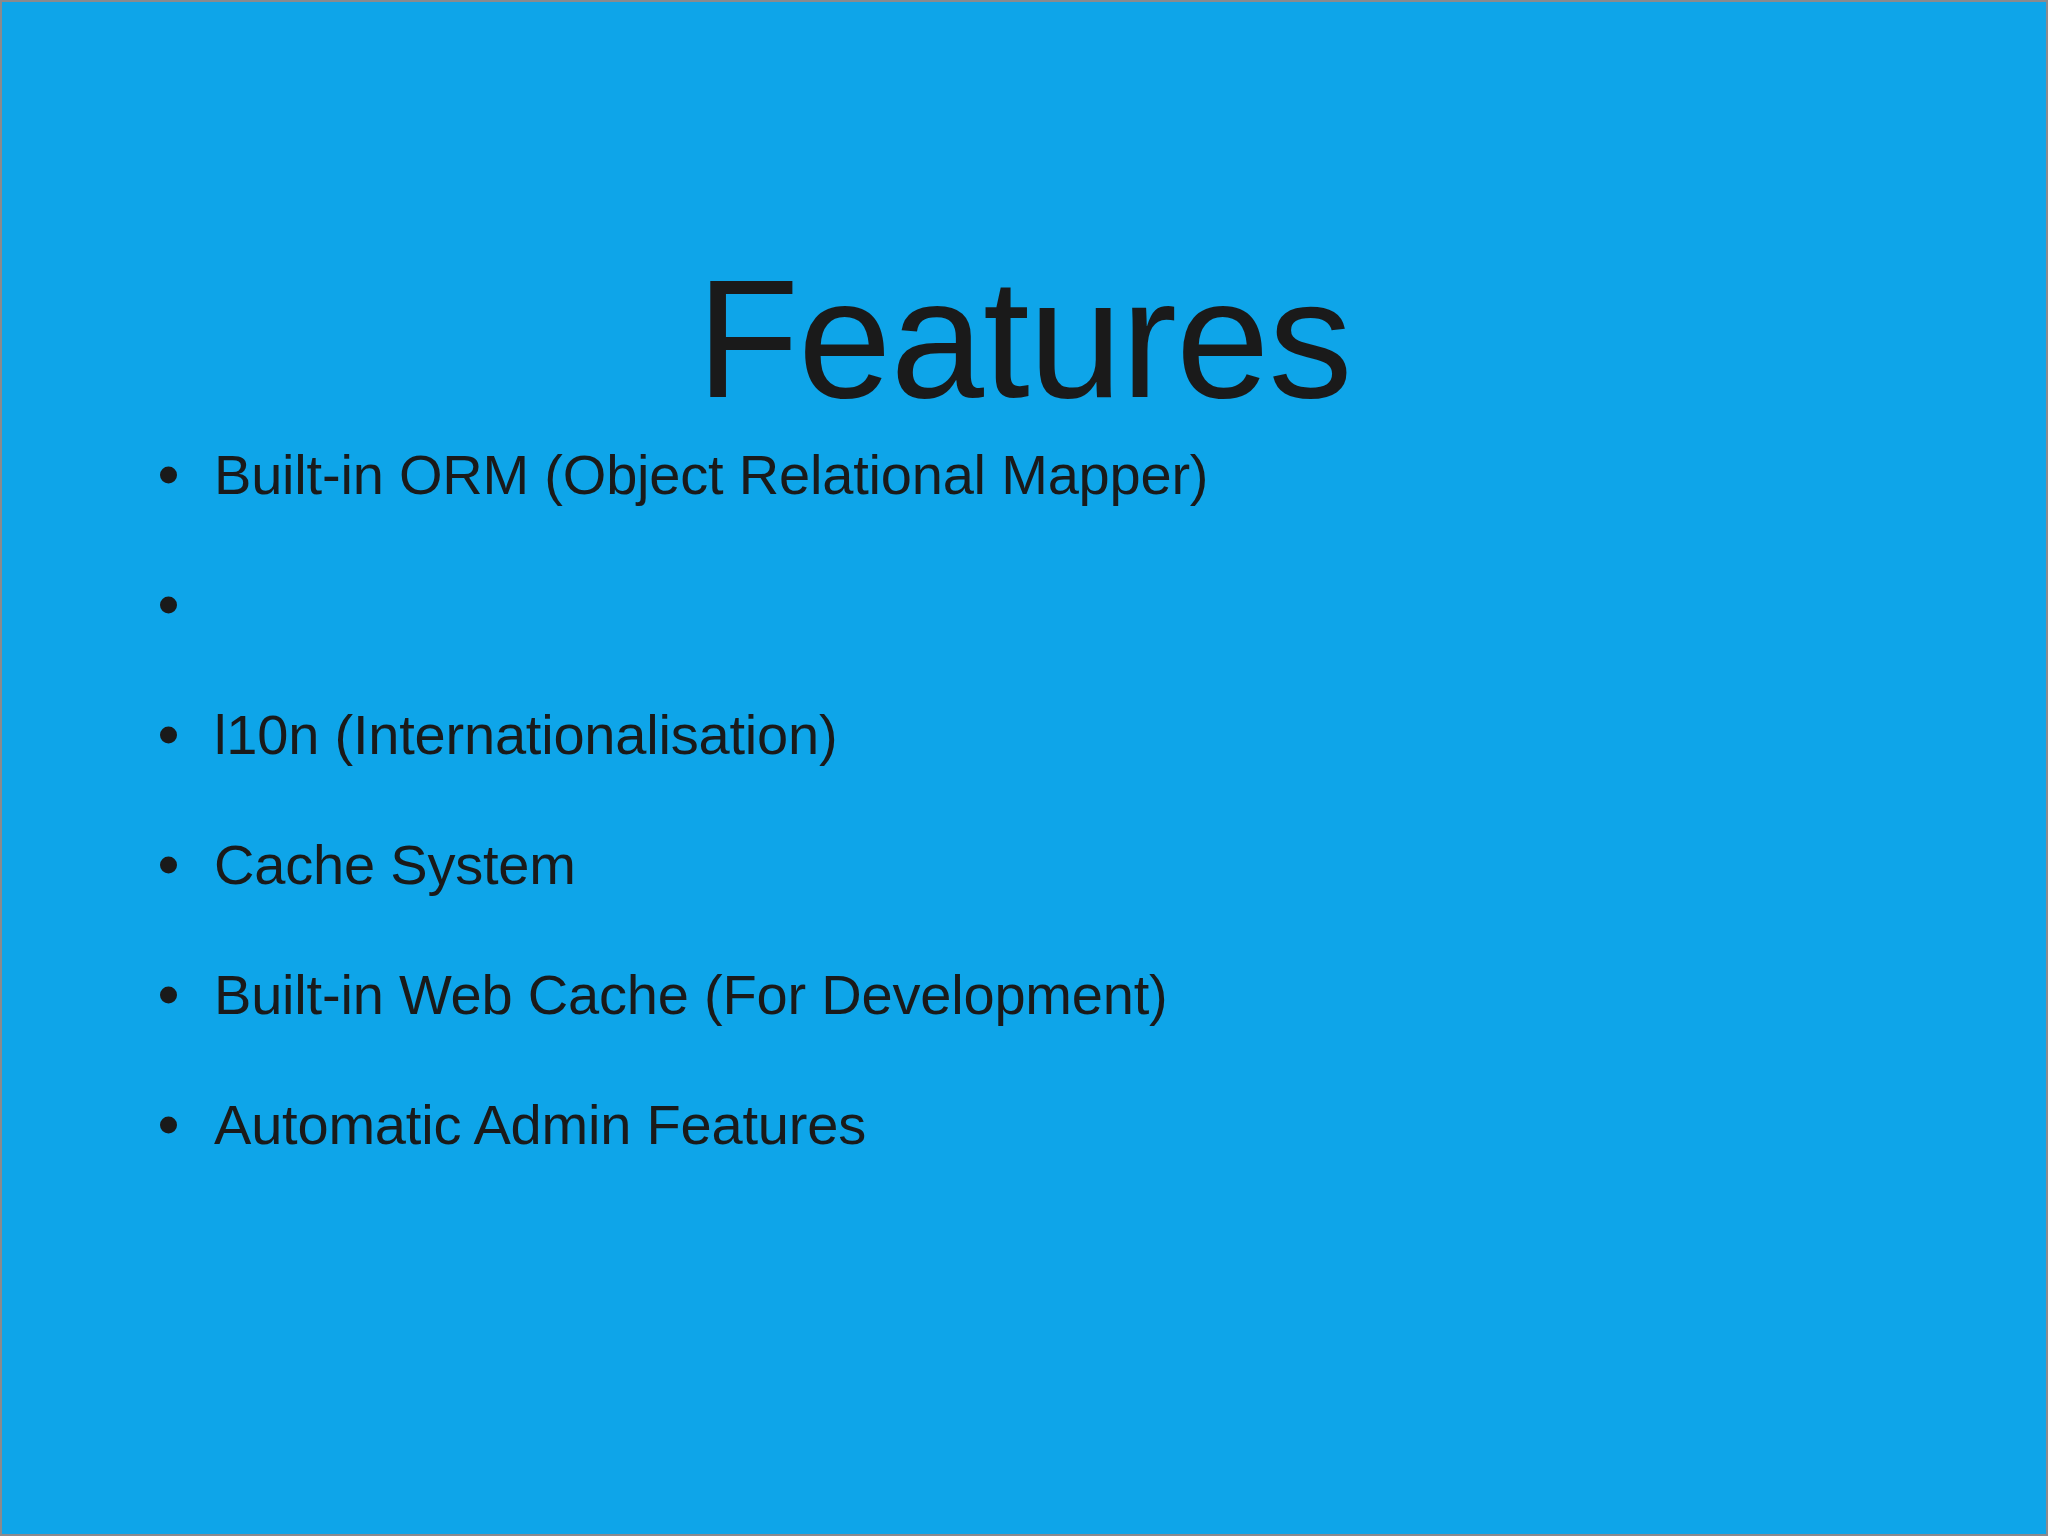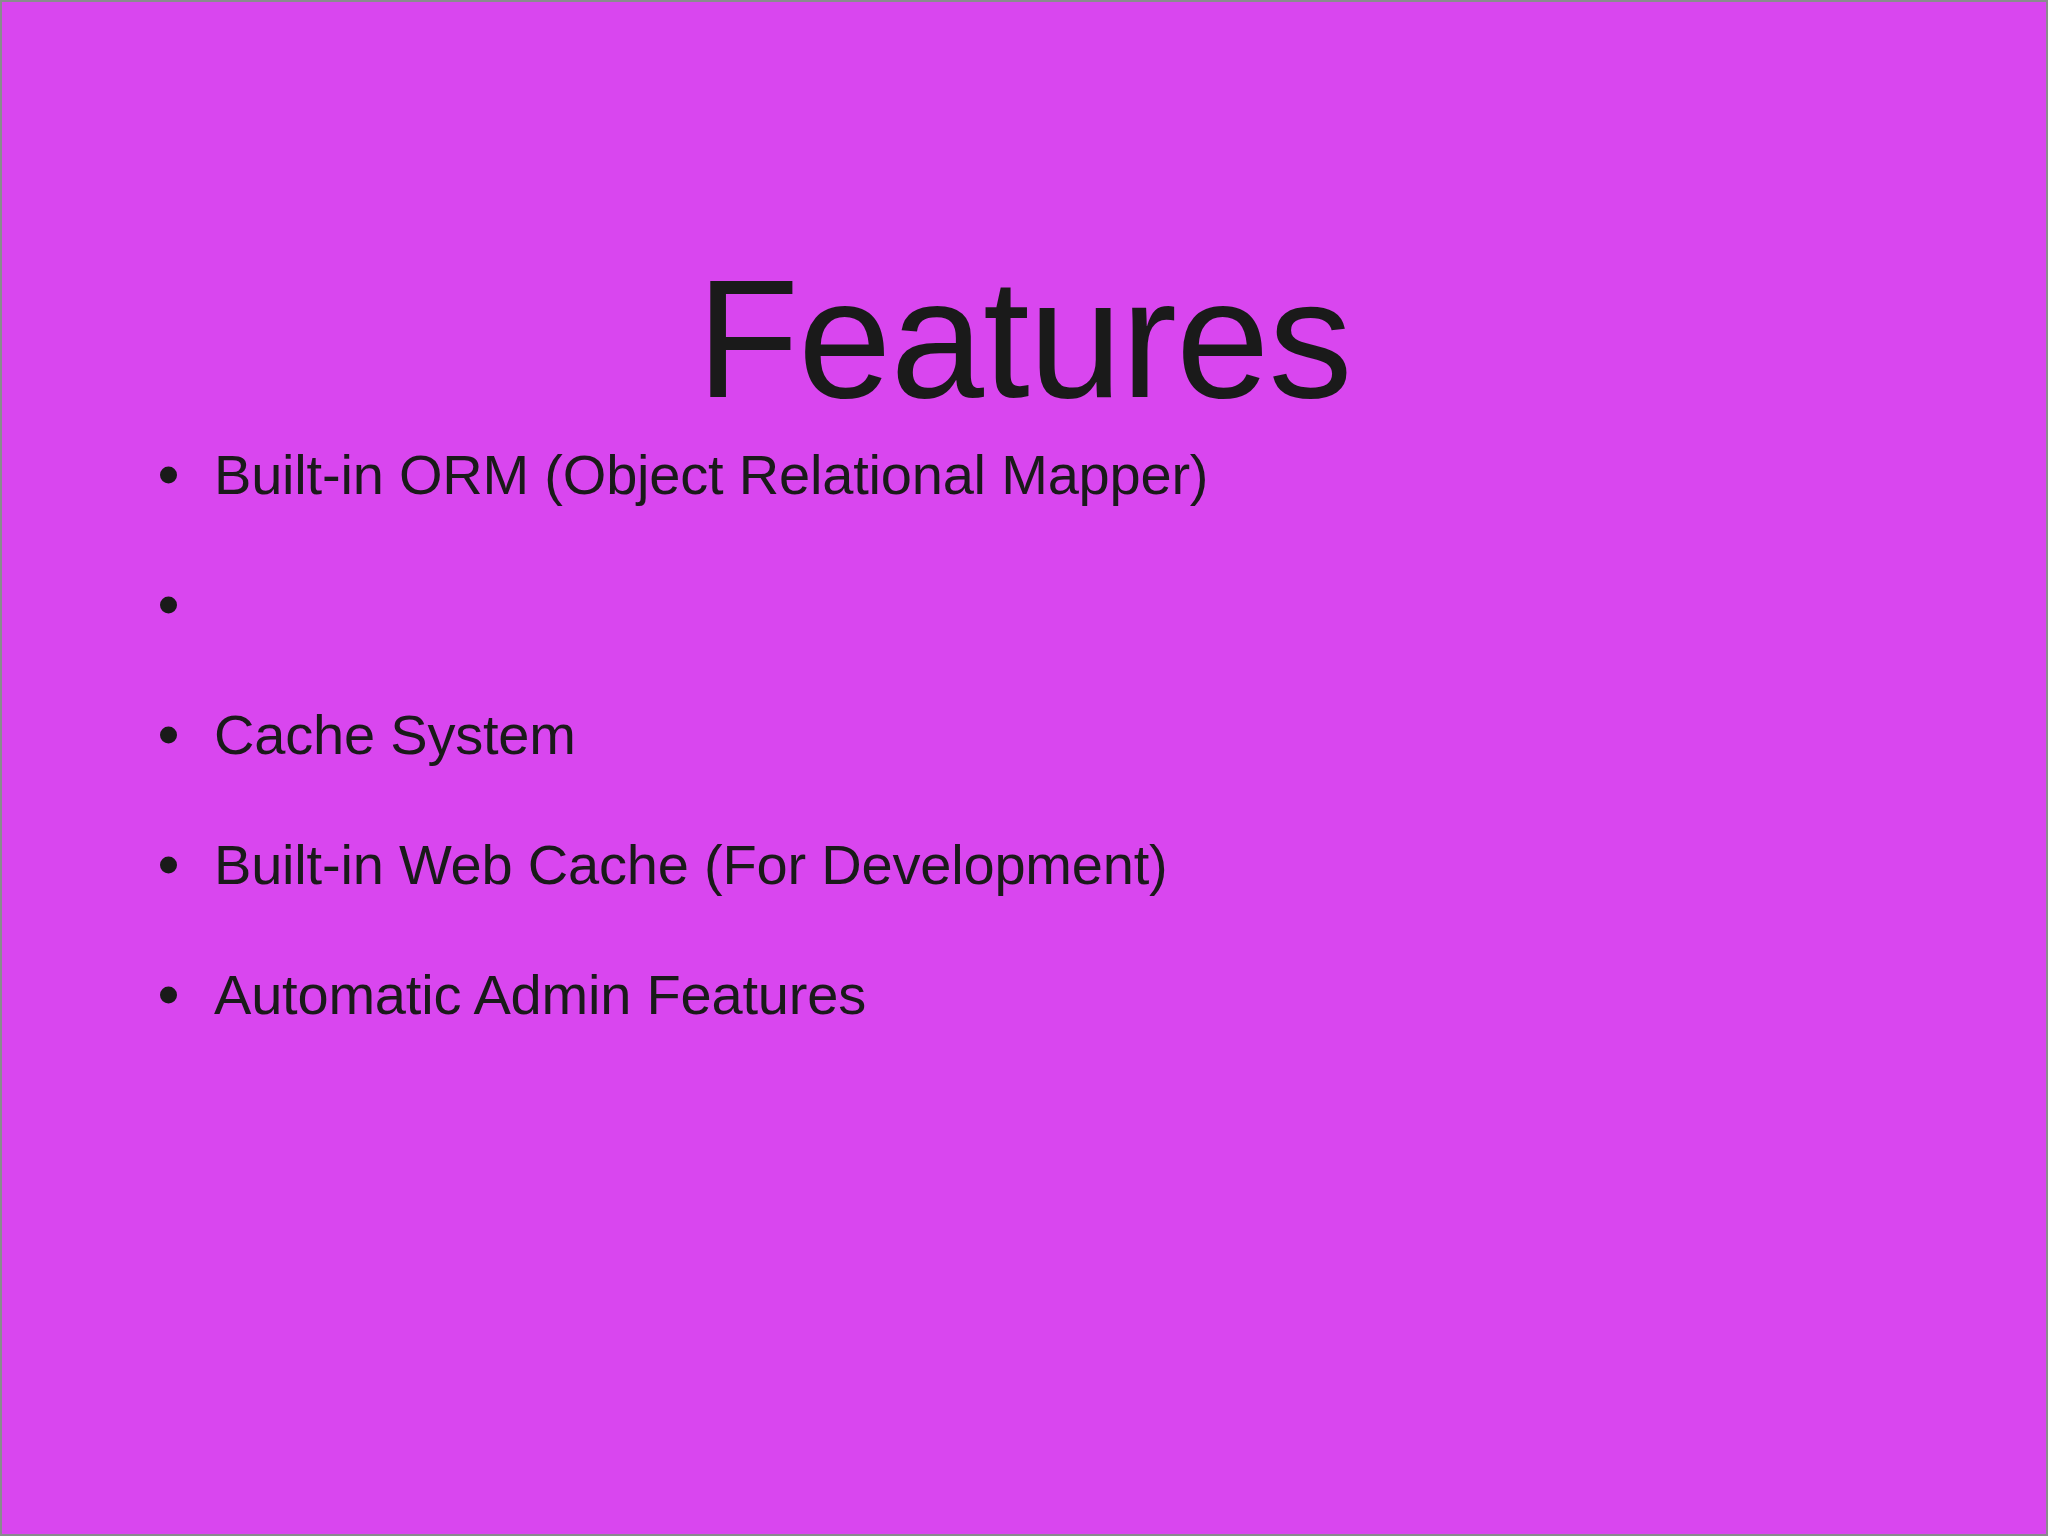--- a/index.html
+++ b/index.html
@@ -13,21 +13,21 @@
     height: 1536px;
     overflow: hidden;
     font-family: "Liberation Sans", "DejaVu Sans", sans-serif;
   }
 
   .slide {
     position: relative;
     box-sizing: border-box;
     width: 2048px;
     height: 1536px;
-    background: #d946ef;
+    background: #0ea5e9;
     border: 2px solid #8a8a8e;
     overflow: hidden;
   }
 
   
   .slide-title {
     position: absolute;
     left: 0;
     right: 0;
     top: 140px;
@@ -95,20 +95,24 @@
     <li class="bullet-item">
       <span class="bullet-dot"></span>
       <span class="bullet-text">Built-in ORM (Object Relational Mapper)</span>
     </li>
 
     <li class="bullet-item">
       <span class="bullet-dot"></span>
     </li>
 
 
+    <li class="bullet-item">
+      <span class="bullet-dot"></span>
+      <span class="bullet-text">l10n (Internationalisation)</span>
+    </li>
 
     <li class="bullet-item">
       <span class="bullet-dot"></span>
       <span class="bullet-text">Cache System</span>
     </li>
 
 
     <li class="bullet-item">
       <span class="bullet-dot"></span>
       <span class="bullet-text">Built-in Web Cache (For Development)</span>

